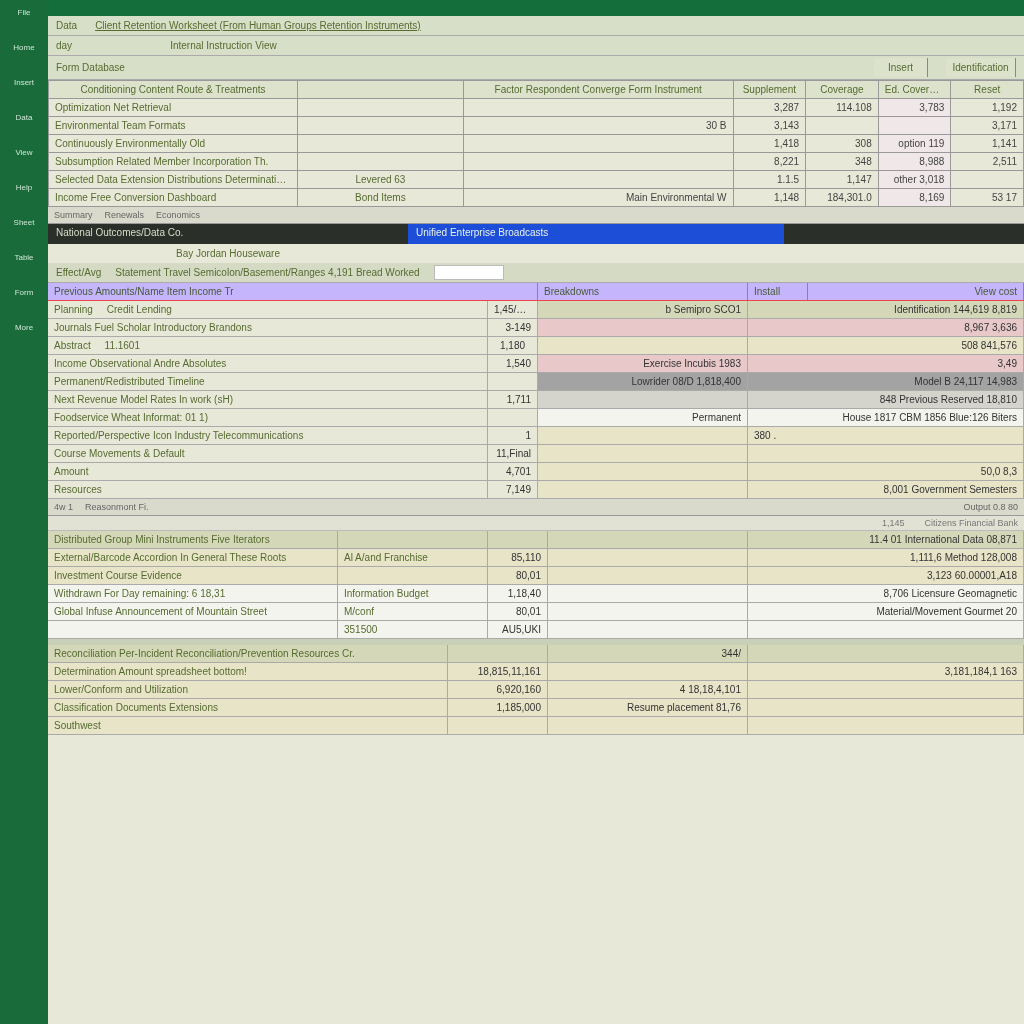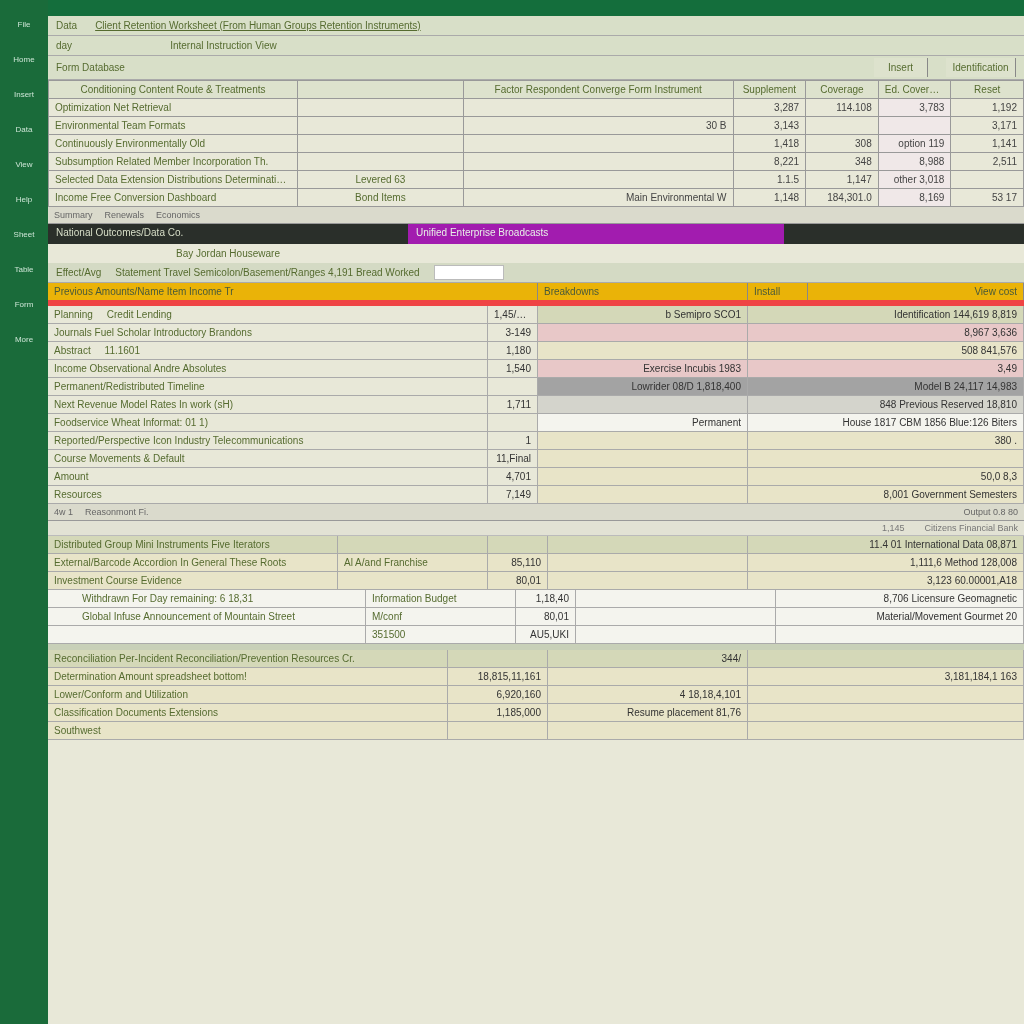--- a/index.html
+++ b/index.html
@@ -1,44 +1,44 @@
 <!DOCTYPE html>
 <html><head>
 <meta charset="utf-8">
 <style>
 * { box-sizing: border-box; margin: 0; padding: 0; font-family: Arial, sans-serif; }
 body { background: #e8e8d8; width: 1024px; height: 1024px; overflow: hidden; font-size: 11px; color: #333; }
 .app { display: flex; height: 100%; }
-.sidebar { width: 48px; background: #1a6b3a; display: flex; flex-direction: column; padding-top: 18px; gap: 22px; align-items: center; }
+.sidebar { width: 48px; background: #1a6b3a; display: flex; flex-direction: column; padding-top: 6px; gap: 22px; align-items: center; }
 .sidebar-item { color: #cce5d5; font-size: 8px; writing-mode: horizontal-tb; text-align: center; cursor: pointer; padding: 2px; }
 .main { flex: 1; display: flex; flex-direction: column; overflow: hidden; }
 .ribbon { background: #d8dfc8; padding: 4px 8px; border-bottom: 1px solid #aaa; display: flex; gap: 18px; align-items: center; }
 .tab-strip { background: #146e3c; height: 16px; }
 .lbl { color: #556b2f; font-size: 10px; }
 .hcell { border-right: 1px solid #888; padding: 4px 6px; text-align: center; font-size: 10px; background: #dde2cd; color: #556b2f; }
 table { border-collapse: collapse; width: 100%; table-layout: fixed; }
 td, th { border: 1px solid #999; padding: 3px 6px; font-size: 10px; overflow: hidden; white-space: nowrap; text-overflow: ellipsis; }
 th { background: #dde2cd; color: #556b2f; font-weight: normal; }
 .num { text-align: right; color: #444; }
 .section-bar { background: #2a2f2a; height: 20px; display: flex; }
 .section-bar .left { background: #2a2f2a; color: #d8dfc8; padding: 3px 8px; font-size: 10px; flex: 0 0 360px; }
-.section-bar .right { background: #a21caf; color: #e8f0e8; padding: 3px 8px; font-size: 10px; flex: 1; }
+.section-bar .right { background: #1d4ed8; color: #e8f0e8; padding: 3px 8px; font-size: 10px; flex: 1; }
 .section-bar .tail { background: #2a2f2a; flex: 0 0 240px; }
 .subbar { background: #e8e8d8; padding: 4px 8px; display: flex; gap: 24px; color: #556b2f; font-size: 10px; }
 .filterbar { background: #d4dac4; padding: 2px 8px; display: flex; gap: 14px; font-size: 10px; color: #556b2f; border-bottom: 1px solid #aaa; align-items: center; }
 .filterbar input { width: 70px; font-size: 10px; padding: 1px 3px; border: 1px solid #bbb; }
-.grid2head { display: flex; background: #eab308; border-bottom: 6px solid #ef4444; }
+.grid2head { display: flex; background: #c4b5fd; border-bottom: 1px solid #ef4444; }
 .grid2head > div { padding: 3px 6px; font-size: 10px; color: #495a3a; border-right: 1px solid #888; }
 .row { display: flex; border-bottom: 1px solid #aaa; }
 .row > div { padding: 3px 6px; border-right: 1px solid #aaa; font-size: 10px; overflow: hidden; white-space: nowrap; text-overflow: ellipsis; }
 .bg-pink { background: #e8c8c8; }
 .bg-tan { background: #e8e4c8; }
 .bg-blue { background: #a3a3a3; }
 .bg-olive { background: #d4d8b8; }
-.bg-white { background: #f4f4ee; padding-left: 28px; }
+.bg-white { background: #f4f4ee; }
 .bg-gray { background: #d4d4cc; }
 .status { background: #dadacc; padding: 3px 6px; display: flex; gap: 12px; font-size: 9px; color: #666; border-bottom: 1px solid #999; }
 .mini-toolbar { background: #e2e2d4; padding: 2px 6px; display: flex; gap: 20px; font-size: 9px; color: #777; border-bottom: 1px solid #bbb; }
 </style>
 </head>
 <body>
 
 <div class="app">
   <div class="sidebar">
     <div class="sidebar-item">File</div>
@@ -186,21 +186,21 @@
           <div style="flex:1;text-align:right" class="bg-olive">Identification 144,619  8,819</div>
         </div>
         <div class="row">
           <div style="width:440px;color:#556b2f" class="">Journals Fuel Scholar Introductory Brandons</div>
           <div style="width:50px;text-align:right">3-149</div>
           <div style="width:210px;text-align:right" class="bg-pink"></div>
           <div style="flex:1;text-align:right" class="bg-pink">8,967 3,636</div>
         </div>
         <div class="row">
           <div style="width:440px;color:#556b2f" class="">Abstract &nbsp;&nbsp;&nbsp; 11.1601</div>
-          <div style="width:50px;text-align:right">1,180</div>
+          <div style="width:50px;text-align:center">1,180</div>
           <div style="width:210px;text-align:right" class="bg-tan"></div>
           <div style="flex:1;text-align:right" class="bg-tan">508    841,576</div>
         </div>
         <div class="row">
           <div style="width:440px;color:#556b2f" class="">Income Observational Andre Absolutes</div>
           <div style="width:50px;text-align:right">1,540</div>
           <div style="width:210px;text-align:right" class="bg-pink">Exercise    Incubis 1983</div>
           <div style="flex:1;text-align:right" class="bg-pink">3,49</div>
         </div>
         <div class="row">
@@ -218,21 +218,21 @@
         <div class="row">
           <div style="width:440px;color:#556b2f" class="">Foodservice Wheat Informat: 01  1)</div>
           <div style="width:50px;text-align:right"></div>
           <div style="width:210px;text-align:right" class="bg-white">Permanent</div>
           <div style="flex:1;text-align:right" class="bg-white">House 1817   CBM 1856  Blue:126  Biters</div>
         </div>
         <div class="row">
           <div style="width:440px;color:#556b2f" class="">Reported/Perspective Icon  Industry  Telecommunications</div>
           <div style="width:50px;text-align:right">1</div>
           <div style="width:210px;text-align:right" class="bg-tan"></div>
-          <div style="flex:1;text-align:right" class="bg-tan">380    .</div>
+          <div style="flex:1;" class="bg-tan">380    .</div>
         </div>
         <div class="row">
           <div style="width:440px;color:#556b2f" class="">Course Movements &amp; Default</div>
           <div style="width:50px;text-align:right">11,Final</div>
           <div style="width:210px;text-align:right" class="bg-tan"></div>
           <div style="flex:1;text-align:right" class="bg-tan"></div>
         </div>
         <div class="row">
           <div style="width:440px;color:#556b2f" class="">Amount</div>
           <div style="width:50px;text-align:right">4,701</div>

